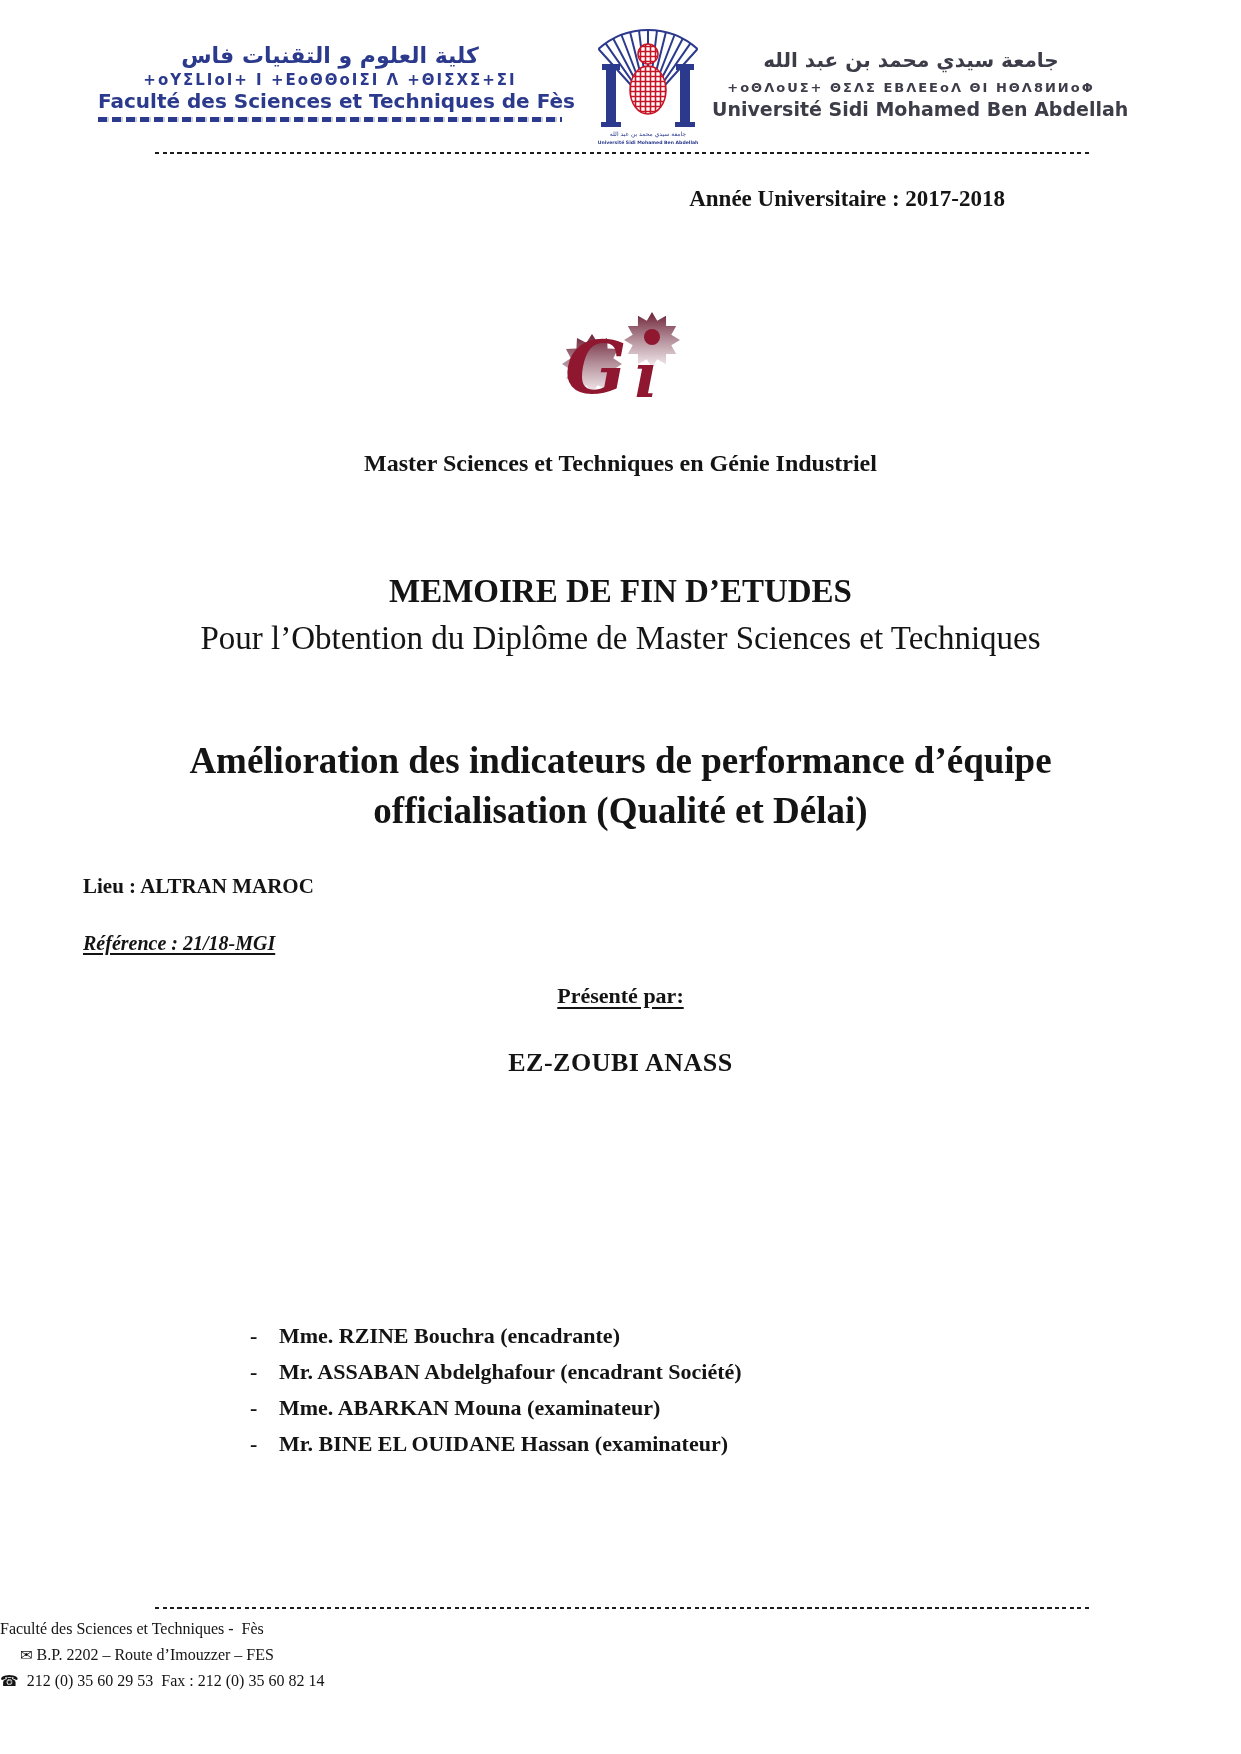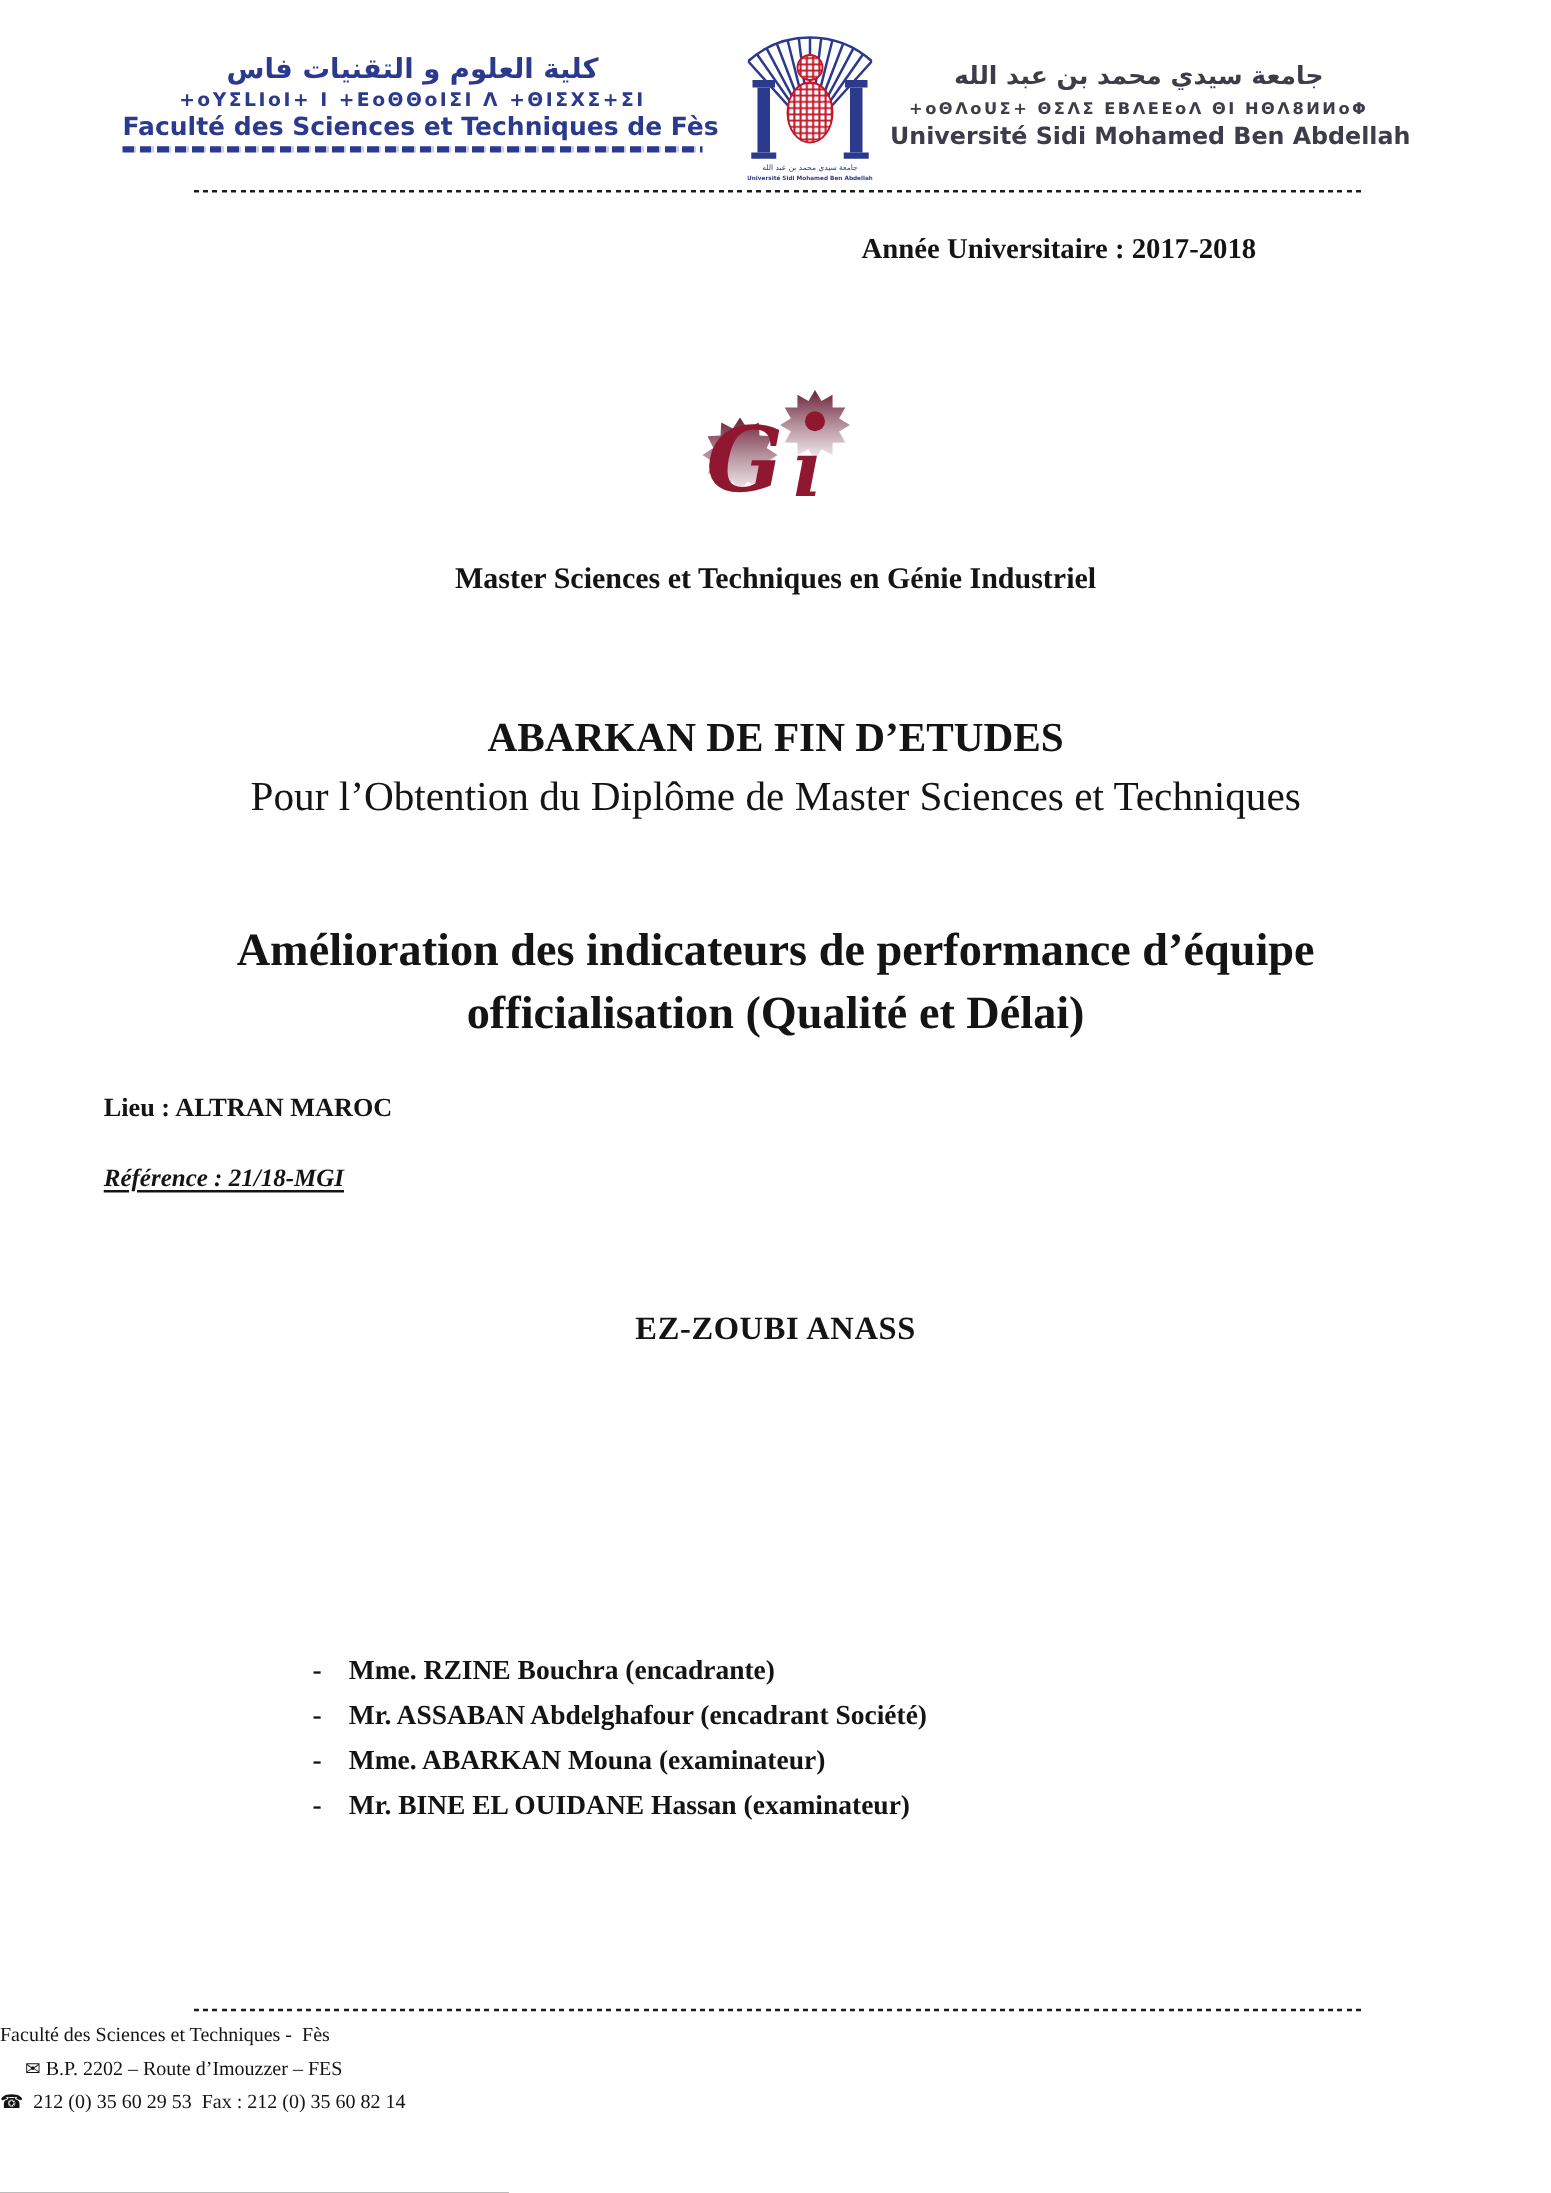--- a/index.html
+++ b/index.html
@@ -110,31 +110,34 @@
     </defs>
     <polygon fill="url(#gearGrad)" points="39.0,38.0 44.7,46.7 54.0,42.0 54.6,52.4 65.0,53.0 60.3,62.3 69.0,68.0 60.3,73.7 65.0,83.0 54.6,83.6 54.0,94.0 44.7,89.3 39.0,98.0 33.3,89.3 24.0,94.0 23.4,83.6 13.0,83.0 17.7,73.7 9.0,68.0 17.7,62.3 13.0,53.0 23.4,52.4 24.0,42.0 33.3,46.7"></polygon>
     <polygon fill="url(#gearGrad)" points="99.0,16.0 104.2,24.7 113.0,19.8 113.1,29.9 123.2,30.0 118.3,38.8 127.0,44.0 118.3,49.2 123.2,58.0 113.1,58.1 113.0,68.2 104.2,63.3 99.0,72.0 93.8,63.3 85.0,68.2 84.9,58.1 74.8,58.0 79.7,49.2 71.0,44.0 79.7,38.8 74.8,30.0 84.9,29.9 85.0,19.8 93.8,24.7"></polygon>
     <circle cx="99" cy="41" r="8" fill="#8f1730"></circle>
     <text x="12" y="97" font-family="DejaVu Serif, Liberation Serif, serif" font-style="italic" font-weight="bold" font-size="72" fill="#8f1730">G</text>
     <text x="80" y="101" font-family="DejaVu Serif, Liberation Serif, serif" font-style="italic" font-weight="bold" font-size="62" fill="#8f1730">ı</text>
   </svg>
 
   <div class="program">Master Sciences et Techniques en Génie Industriel</div>
 
-  <div class="memoire">ABARKAN DE FIN D’ETUDES</div>
+  <div class="memoire">MEMOIRE DE FIN D’ETUDES</div>
   <div class="pour">Pour l’Obtention du Diplôme de Master Sciences et Techniques</div>
 
   <div class="thesis-title">
     <div>Amélioration des indicateurs de performance d’équipe</div>
     <div>officialisation (Qualité et Délai)</div>
   </div>
 
   <div class="lieu">Lieu : ALTRAN MAROC</div>
   <div class="refline">Référence : 21/18-MGI</div>
 
+  <div class="presente">
+    <span>Présenté par:</span>
+  </div>
   <div class="author">EZ-ZOUBI ANASS</div>
 
 
   <div class="jury">
     <div class="jury-row">
       <span class="jury-dash">-</span>
       <span>Mme. RZINE Bouchra (encadrante)</span>
     </div>
     <div class="jury-row">
       <span class="jury-dash">-</span>

